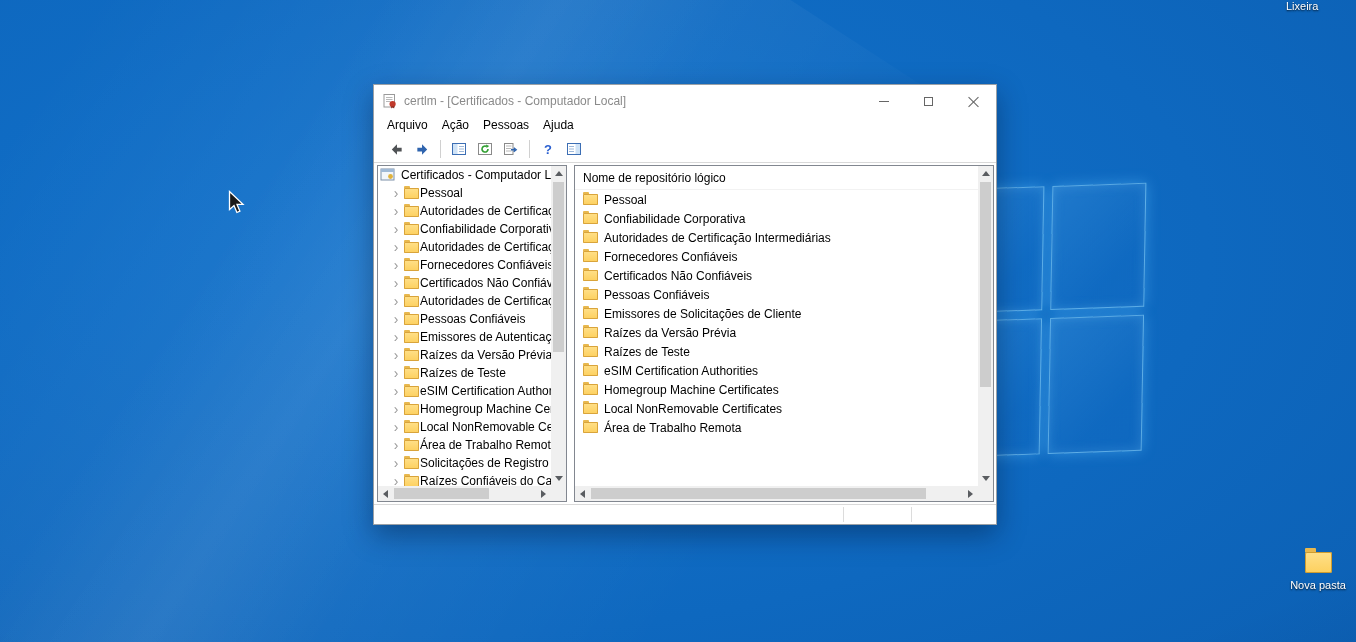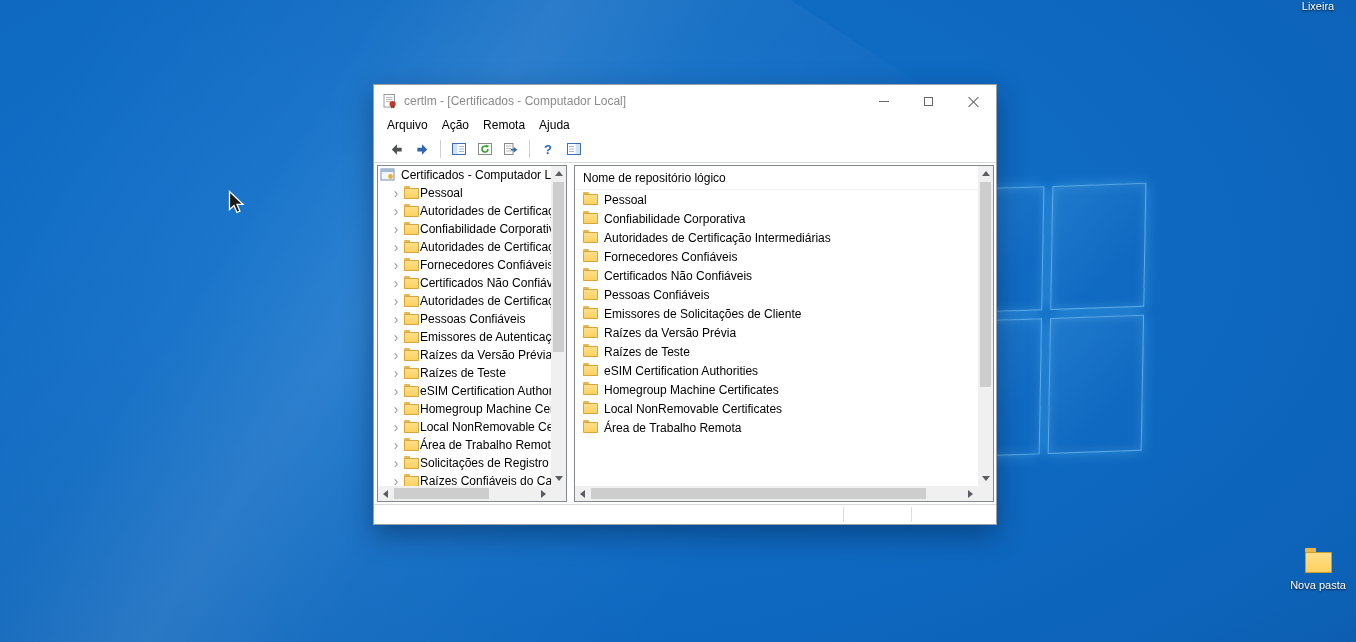--- a/index.html
+++ b/index.html
@@ -22,21 +22,21 @@
   .winlogo { position:absolute; left:954px; top:186px; width:192px; height:270px; transform:skewY(-2deg) skewX(-1deg); }
   .winlogo .pane { position:absolute;
     background:linear-gradient(135deg, rgba(120,200,255,.16), rgba(40,120,210,.04) 70%);
     border:1px solid rgba(150,220,255,.55);
     box-shadow:0 0 14px rgba(90,190,255,.45), inset 0 0 12px rgba(130,205,255,.22); }
   .pane.tl { left:0; top:0; width:88px; height:124px; }
   .pane.tr { left:96px; top:0; width:94px; height:124px; }
   .pane.bl { left:0; top:132px; width:88px; height:136px; }
   .pane.br { left:96px; top:132px; width:94px; height:136px; }
   
-  .desk-label { color:#fff; font-size:11px; text-shadow:0 1px 2px rgba(0,0,0,.85); text-align:center; }
+  .desk-label { color:#fff; font-size:11px; text-shadow:0 1px 2px rgba(0,0,0,.85); }
   .recycle { position:absolute; left:1286px; top:0; width:64px; }
   .newfolder { position:absolute; left:1272px; top:552px; width:92px; display:flex; flex-direction:column; align-items:center; gap:6px; }
   .folder { width:15px; height:11px; flex:none; position:relative; border-radius:1px;
     background:linear-gradient(180deg,#ffe08a 0%,#fdd05e 100%); box-shadow:inset 0 0 0 1px #d9a43b; }
   .folder::before { content:""; position:absolute; left:0; top:-2px; width:6px; height:2px; background:#e8b84e; border-radius:1px 1px 0 0; }
   .folder.big { width:27px; height:21px; border-radius:2px; box-shadow:inset 0 0 0 1px #cf9c2f; }
   .folder.big::before { width:11px; height:4px; top:-4px; }
   
   .cursor { position:absolute; left:228px; top:190px; z-index:50; pointer-events:none; }
   
@@ -138,21 +138,21 @@
       <button class="winbtn">
           <span class="glyph-close"></span>
         </button>
     </div>
   </div>
 
   <div class="menubar">
 
   <span class="menu-item">Arquivo</span>
       <span class="menu-item">Ação</span>
-      <span class="menu-item">Remota</span>
+      <span class="menu-item">Pessoas</span>
       <span class="menu-item">Ajuda</span>
     </div>
 
   <div class="toolbar">
     <button class="tbtn">
       <svg width="15" height="15" viewBox="0 0 16 16">
           <path d="M8.5 2.5 L3 8 L8.5 13.5 L8.5 10 L13.5 10 L13.5 6 L8.5 6 Z" fill="#4f5255"></path>
         </svg>
     </button>
     <button class="tbtn">

